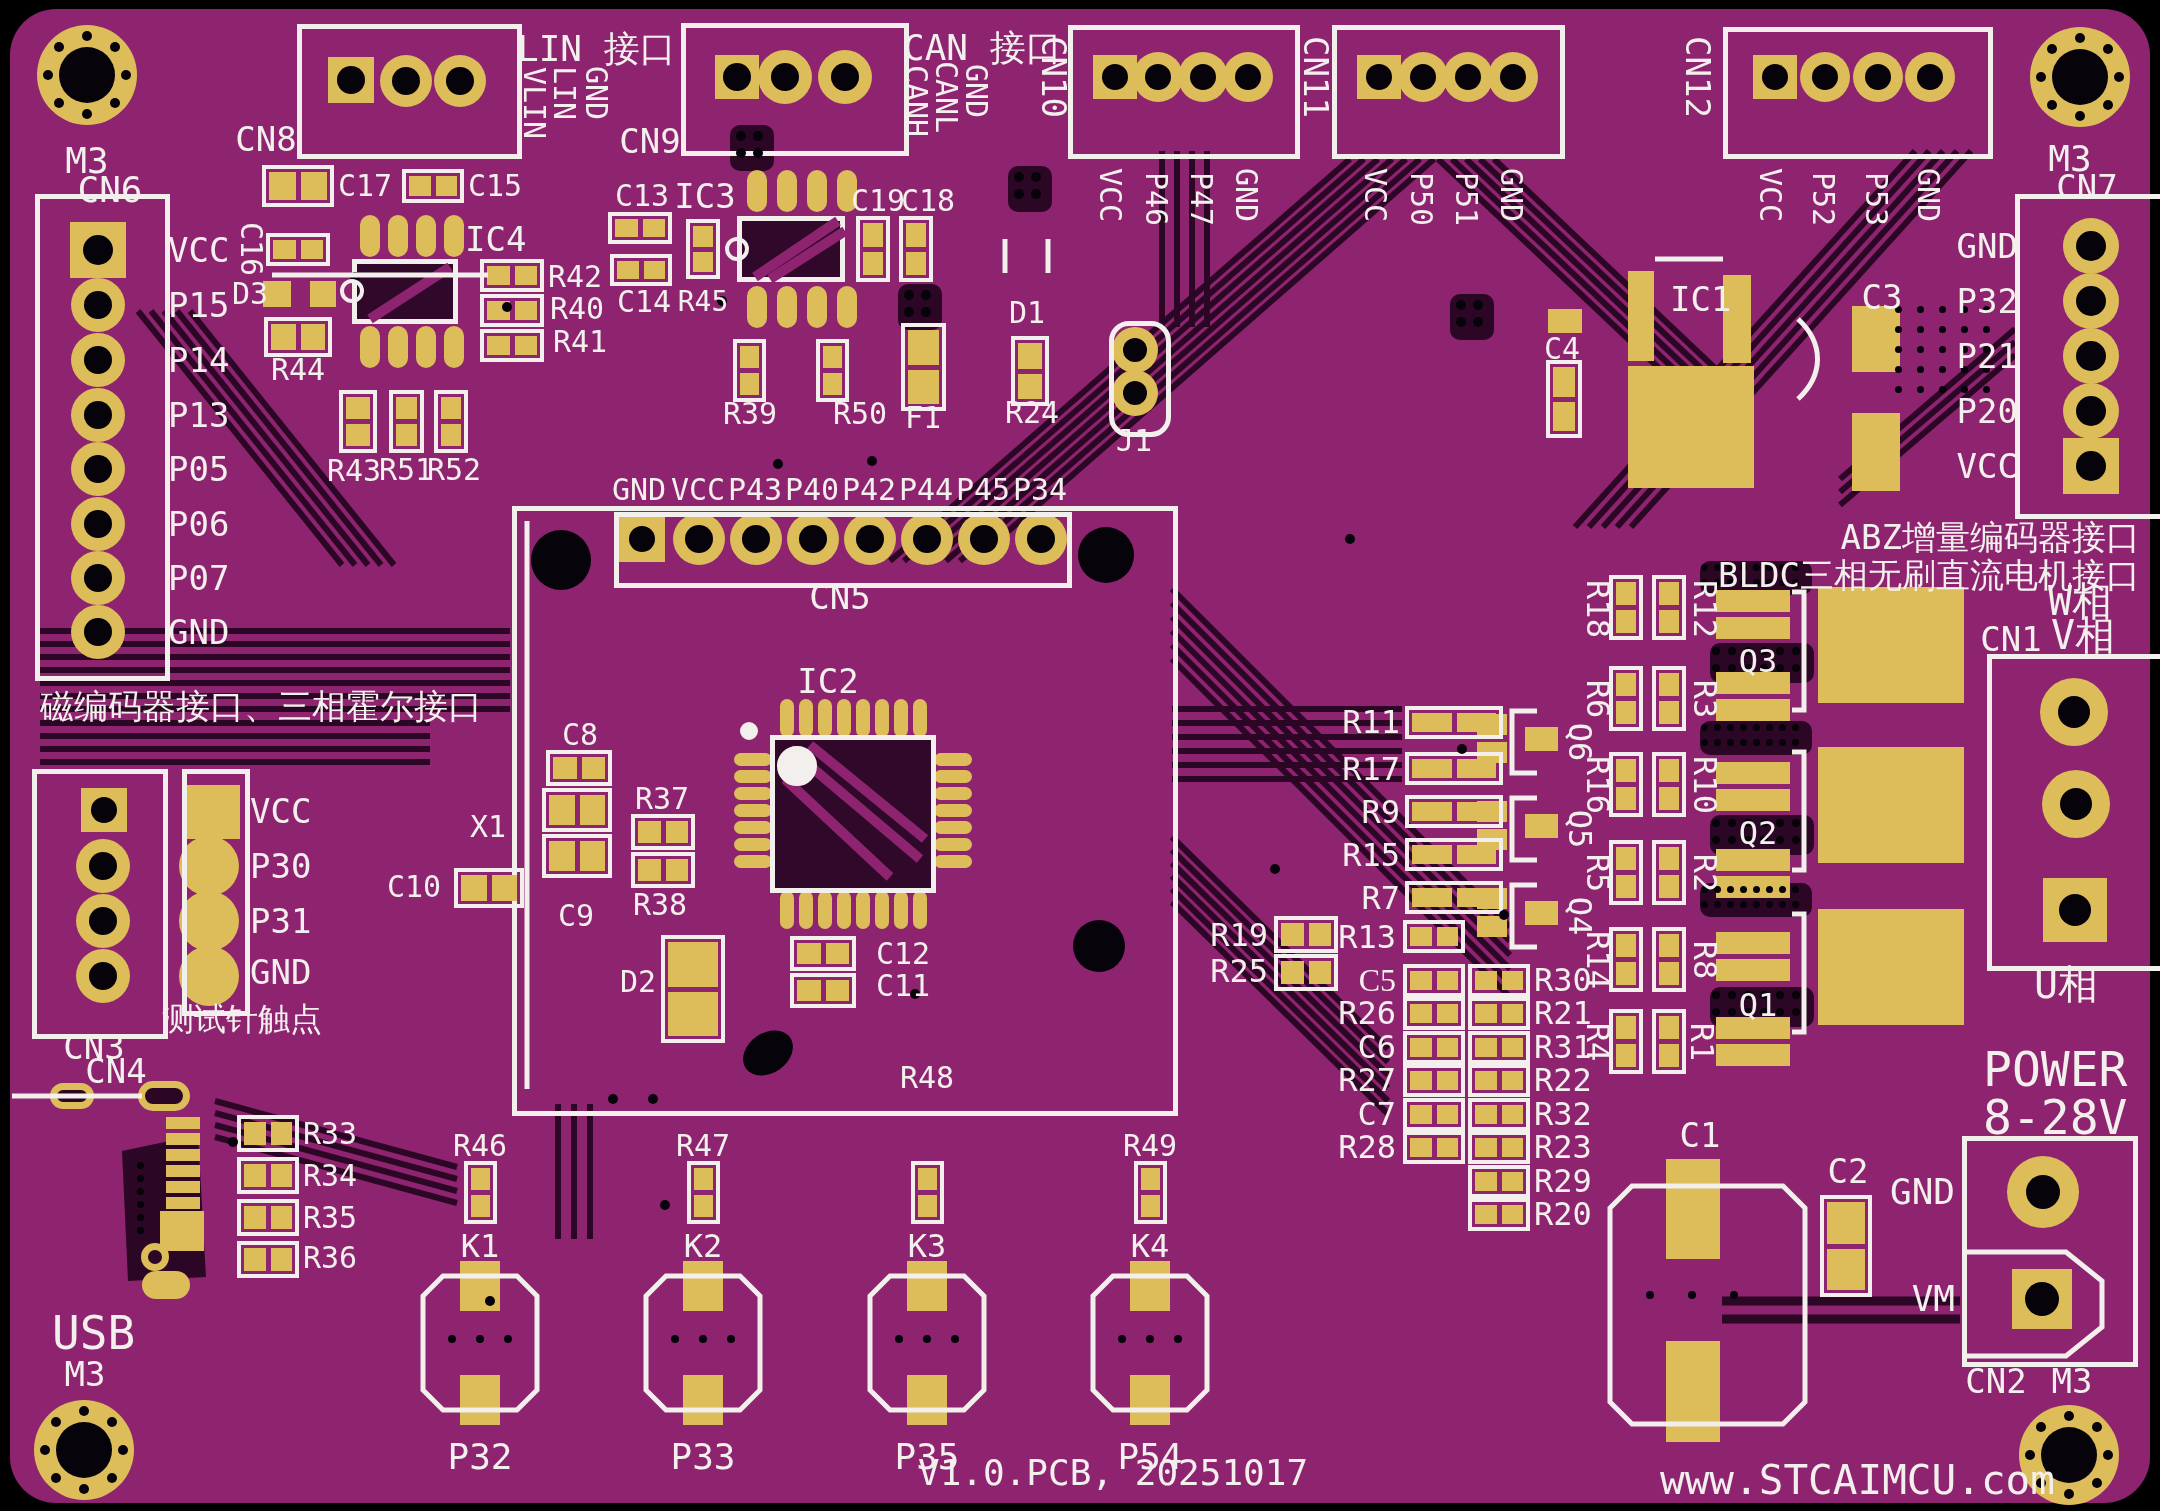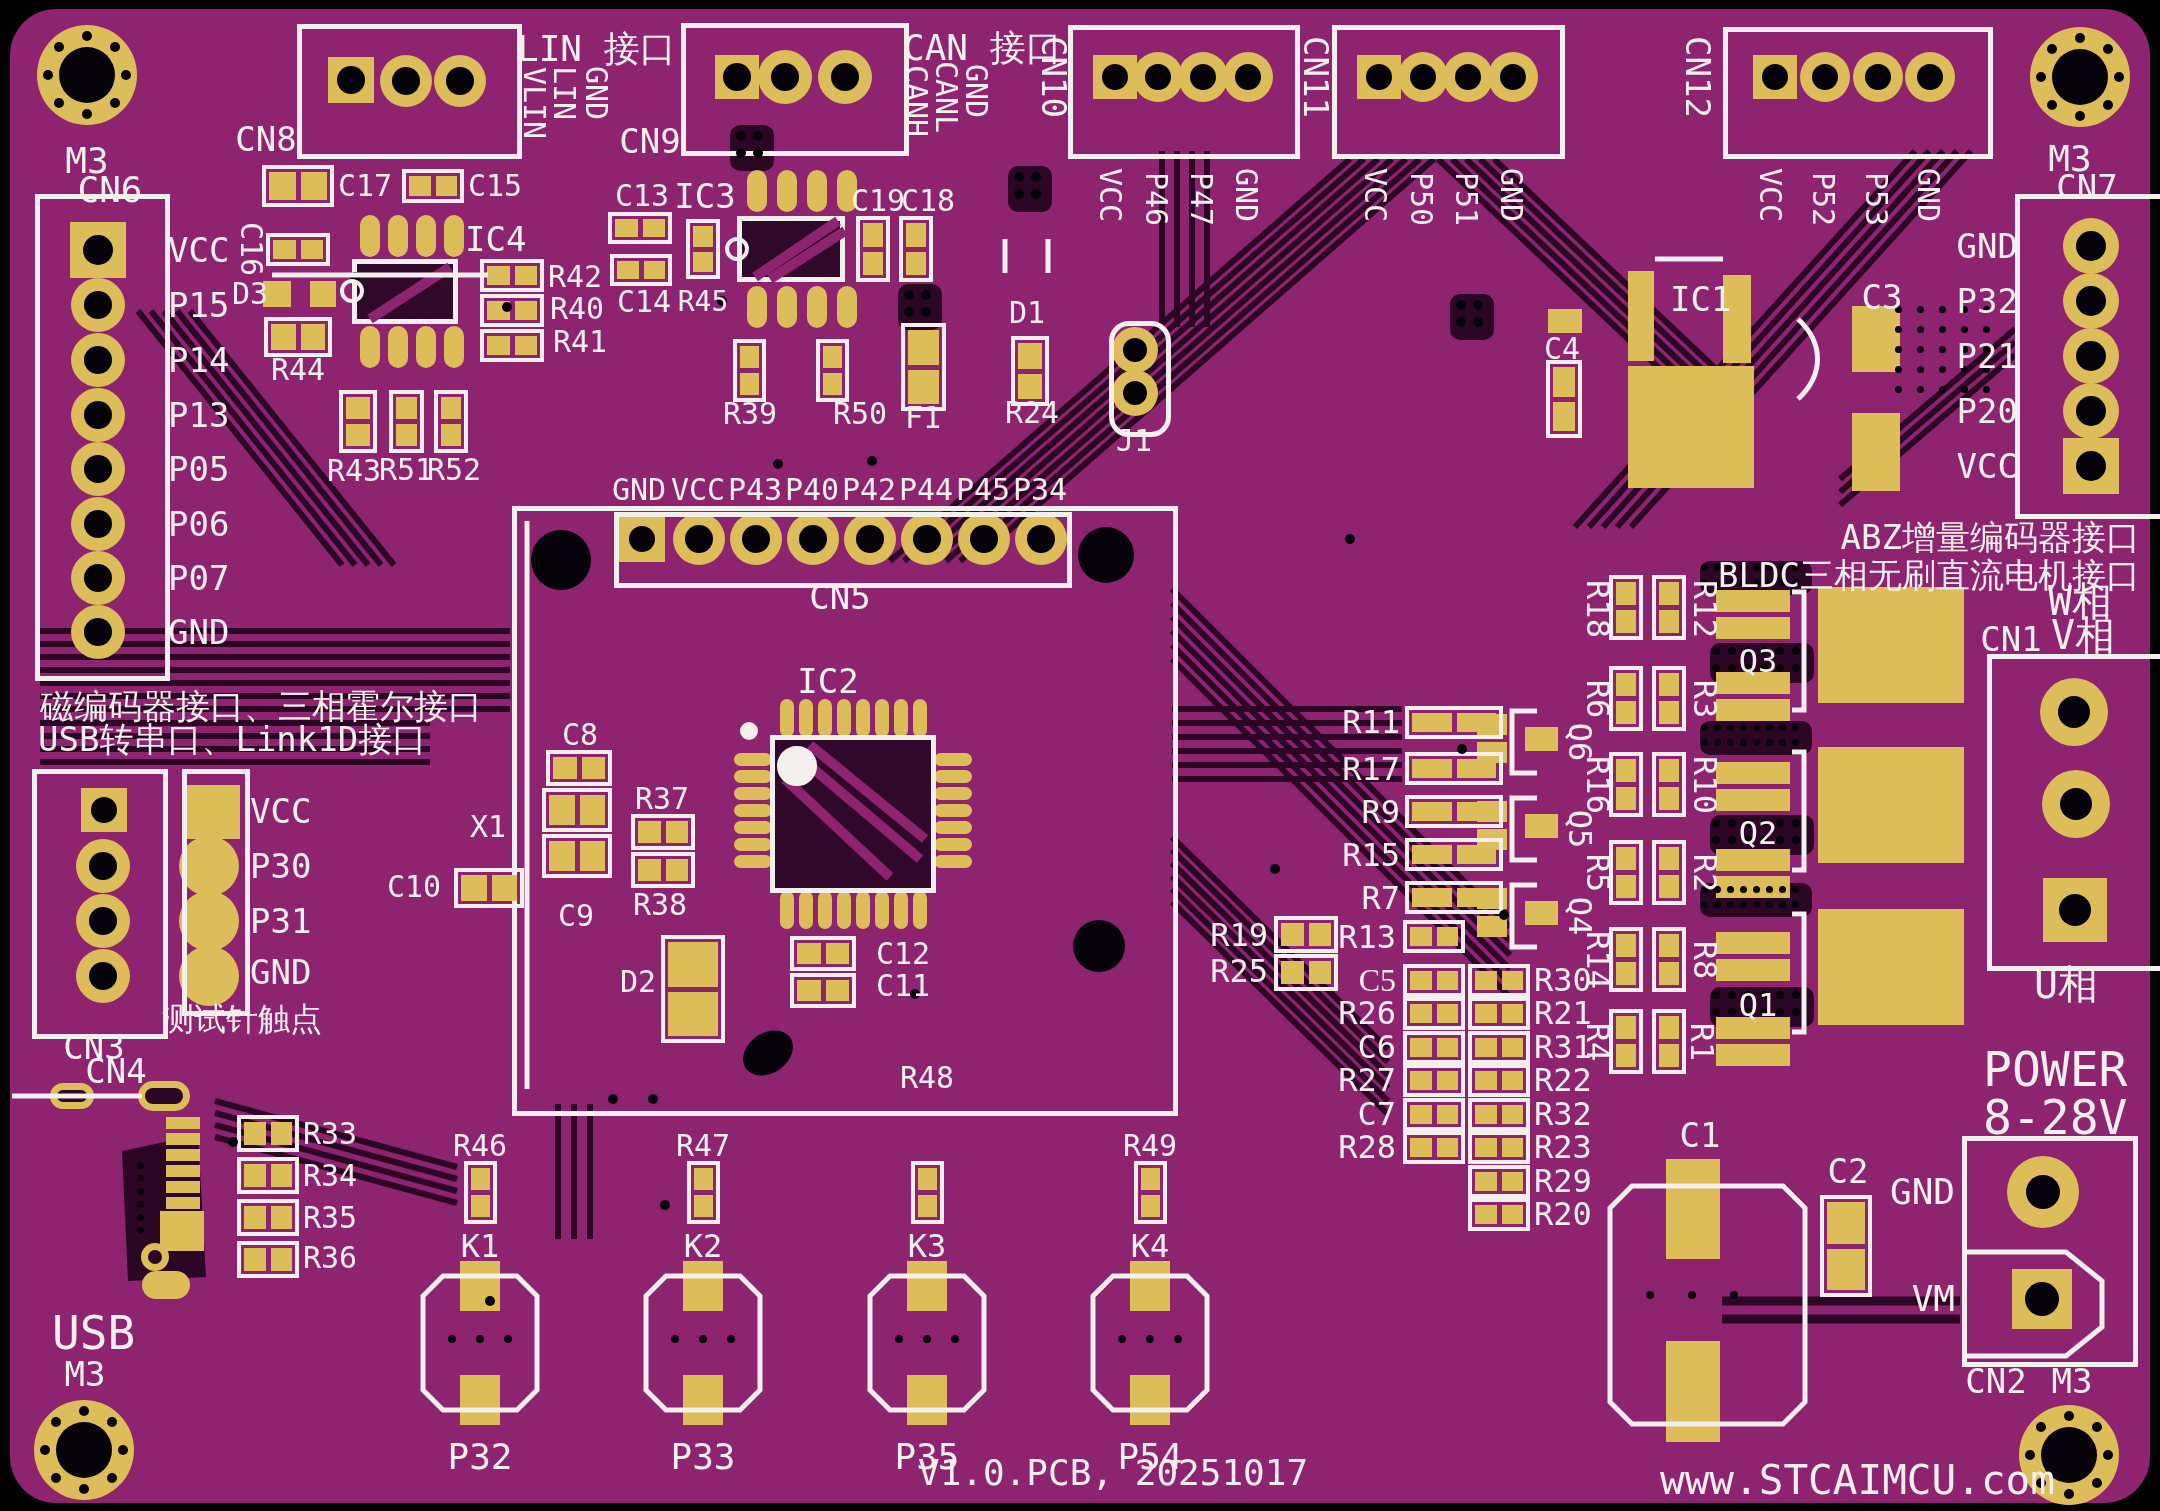--- a/index.html
+++ b/index.html
@@ -1011,21 +1011,20 @@
       <div class="lbl" style="left: 570px; top: 726px; font-size: 30px; transform: translate(-50%, -50%);">C8</div>
       <div class="lbl" style="left: 652px; top: 790px; font-size: 30px; transform: translate(-50%, -50%);">R37</div>
       <div class="lbl" style="left: 650px; top: 896px; font-size: 30px; transform: translate(-50%, -50%);">R38</div>
       <div class="lbl" style="left: 478px; top: 818px; font-size: 30px; transform: translate(-50%, -50%);">X1</div>
       <div class="lbl" style="left: 404px; top: 878px; font-size: 30px; transform: translate(-50%, -50%);">C10</div>
       <div class="lbl" style="left: 566px; top: 907px; font-size: 30px; transform: translate(-50%, -50%);">C9</div>
       <div class="lbl" style="left: 866px; top: 945px; font-size: 30px; transform: translate(0px, -50%);">C12</div>
       <div class="lbl" style="left: 866px; top: 977px; font-size: 30px; transform: translate(0px, -50%);">C11</div>
       <div class="lbl" style="left: 628px; top: 973px; font-size: 30px; transform: translate(-50%, -50%);">D2</div>
       <div class="lbl" style="left: 30px; top: 697px; font-size: 34px; transform: translate(0px, -50%);">磁编码器接口、三相霍尔接口</div>
-      <div class="lbl" style="left: 28px; top: 730px; font-size: 34px; transform: translate(0px, -50%);">USB转串口、Link1D接口</div>
       <div class="lbl" style="left: 240px; top: 802px; font-size: 34px; transform: translate(0px, -50%);">VCC</div>
       <div class="lbl" style="left: 240px; top: 857px; font-size: 34px; transform: translate(0px, -50%);">P30</div>
       <div class="lbl" style="left: 240px; top: 912px; font-size: 34px; transform: translate(0px, -50%);">P31</div>
       <div class="lbl" style="left: 240px; top: 963px; font-size: 34px; transform: translate(0px, -50%);">GND</div>
       <div class="lbl" style="left: 152px; top: 1010px; font-size: 32px; transform: translate(0px, -50%);">测试针触点</div>
       <div class="lbl" style="left: 84px; top: 1038px; font-size: 34px; transform: translate(-50%, -50%);">CN3</div>
       <div class="lbl" style="left: 106px; top: 1062px; font-size: 34px; transform: translate(-50%, -50%);">CN4</div>
       <div class="lbl" style="left: 293px; top: 1125px; font-size: 30px; transform: translate(0px, -50%);">R33</div>
       <div class="lbl" style="left: 293px; top: 1167px; font-size: 30px; transform: translate(0px, -50%);">R34</div>
       <div class="lbl" style="left: 293px; top: 1209px; font-size: 30px; transform: translate(0px, -50%);">R35</div>

